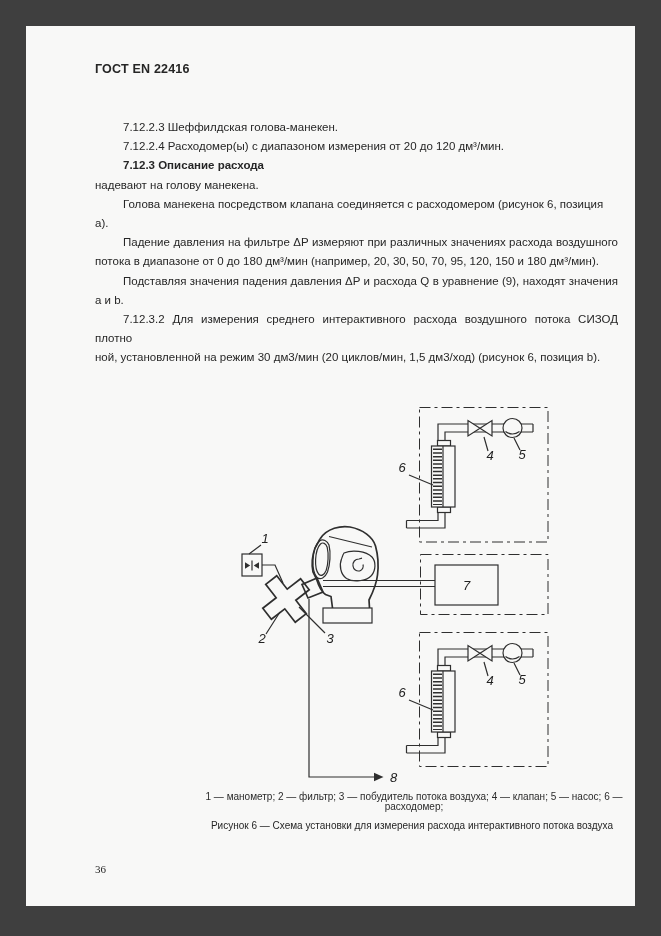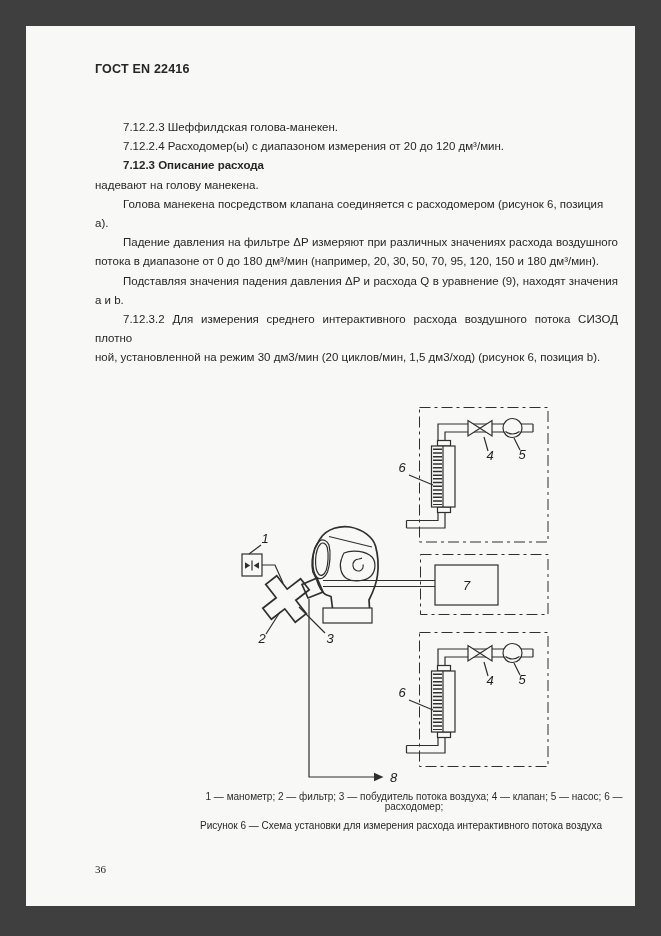--- a/index.html
+++ b/index.html
@@ -25,21 +25,21 @@
   .ind{text-indent:28px;}
   .str{text-align:justify;text-align-last:justify;}
   .bold{font-weight:bold;}
   .fig{position:absolute;left:235px;top:395px;width:340px;height:400px;}
   .legend{
     position:absolute;left:202px;top:792px;width:424px;
     font-size:10px;line-height:9.8px;text-align:center;color:#2b2b2b;
   }
   .caption{
     position:absolute;left:200px;top:820px;width:424px;
-    font-size:10px;color:#262626;
+    font-size:10px;text-align:center;color:#262626;
   }
   .pagenum{
     position:absolute;left:95px;top:863px;font-size:11px;font-family:Liberation Serif, serif;
   }
   
   .dd{fill:none;stroke:#2f2f2f;stroke-width:1;stroke-dasharray:11 4 3 4;}
   .ln{fill:none;stroke:#2f2f2f;stroke-width:1.2;}
   .th{fill:none;stroke:#2f2f2f;stroke-width:1.7;}
   .wh{fill:#f8f8f7;stroke:#2f2f2f;stroke-width:1.2;}
   .bk{fill:#2f2f2f;stroke:none;}

